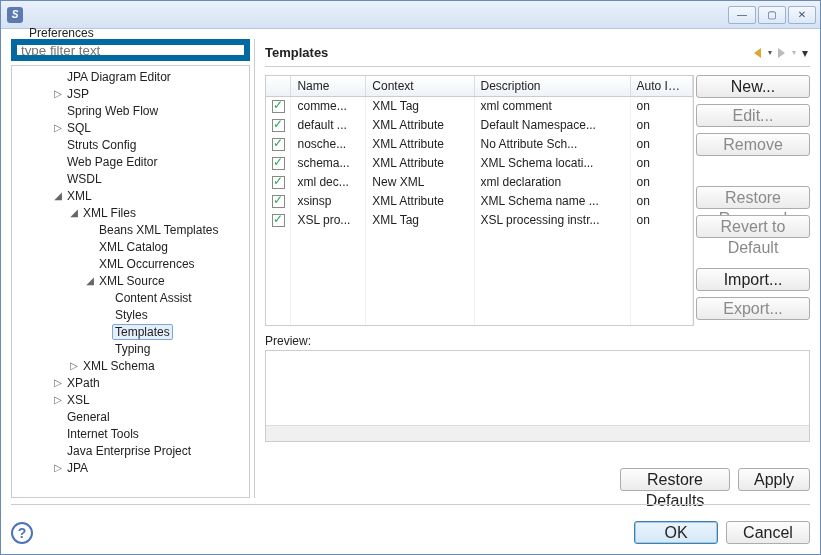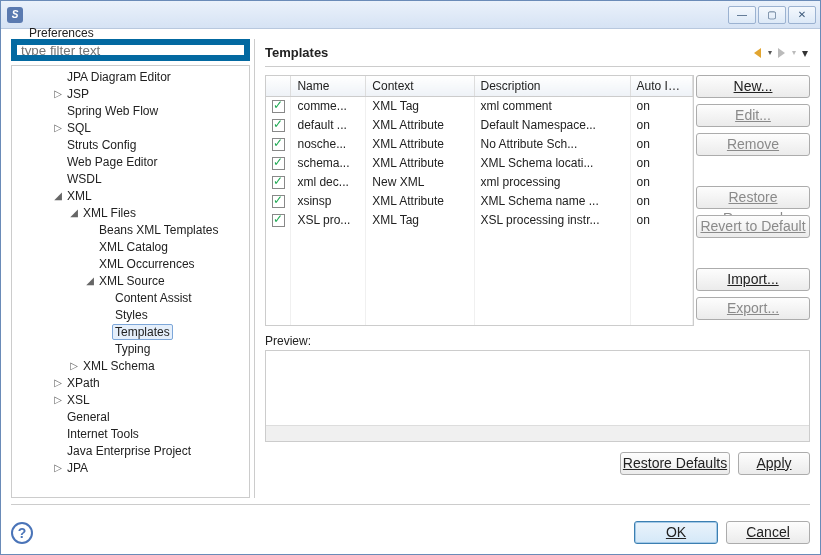--- a/index.html
+++ b/index.html
@@ -150,39 +150,38 @@
   .chk { display:inline-block; width:13px;height:13px;border:1px solid #888;background:#fff;position:relative;margin-right:4px;vertical-align:middle;}
   .chk.on::after{content:"✓";position:absolute;left:0;top:-3px;font-size:12px;color:#2a5;}
   .btn-col { width:114px; display:flex; flex-direction:column; gap:6px;}
   .btn {
     height:23px;
     border:1px solid #acacac;
     background:linear-gradient(#fdfdfd,#ebebeb);
     border-radius:3px;
     text-align:center;
     line-height:21px;
-    font-size:14px;
+    font-size:16px;
     color:#222;
-    text-decoration:underline;
   }
   .btn.disabled{color:#8a8a8a;}
   .btn.primary{border-color:#3c7fb1;box-shadow:0 0 0 1px #a2c9e8 inset; background:linear-gradient(#eaf3fb,#d4e8f8);}
   .spacer18{height:18px;}
   .preview-lbl{margin-top:8px;margin-bottom:2px;}
   .preview-box{
     border:1px solid #ccc;
     height:92px;
     background:#fff;
     overflow:auto;
     position:relative;
   }
   .preview-box .hscroll{position:absolute;left:0;right:0;bottom:0;height:16px;background:#f0f0f0;border-top:1px solid #ddd;}
   .page-btns{
     display:flex; justify-content:flex-end; gap:8px;
-    margin-top:10px;
+    margin-top:26px;
   }
   .divider{border-top:1px solid #ccc;margin:6px 0;}
   .dlg-btns{
     display:flex; align-items:center;
     padding: 4px 10px 10px 10px;
   }
   .help-icon{
     width:22px;height:22px;border:2px solid #4a74b8;border-radius:50%;
     display:flex;align-items:center;justify-content:center;color:#4a74b8;font-weight:bold;font-size:14px;
   }
@@ -383,21 +382,21 @@
                     <td><span class="chk on"></span></td>
                     <td>schema...</td>
                     <td>XML Attribute</td>
                     <td>XML Schema locati...</td>
                     <td>on</td>
                   </tr>
                   <tr>
                     <td><span class="chk on"></span></td>
                     <td>xml dec...</td>
                     <td>New XML</td>
-                    <td>xml processing</td>
+                    <td>xml declaration</td>
                     <td>on</td>
                   </tr>
                   <tr>
                     <td><span class="chk on"></span></td>
                     <td>xsinsp</td>
                     <td>XML Attribute</td>
                     <td>XML Schema name ...</td>
                     <td>on</td>
                   </tr>
                   <tr>

